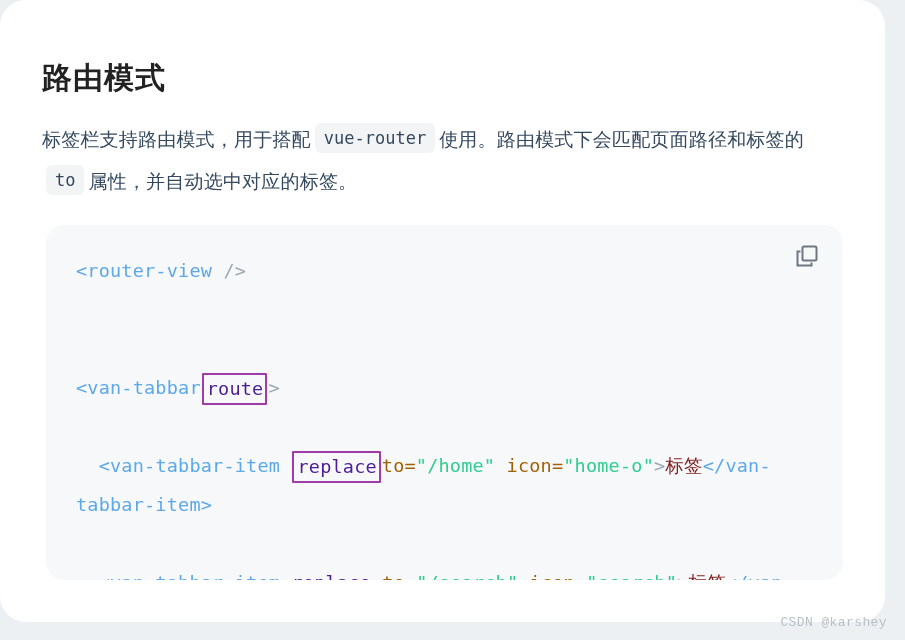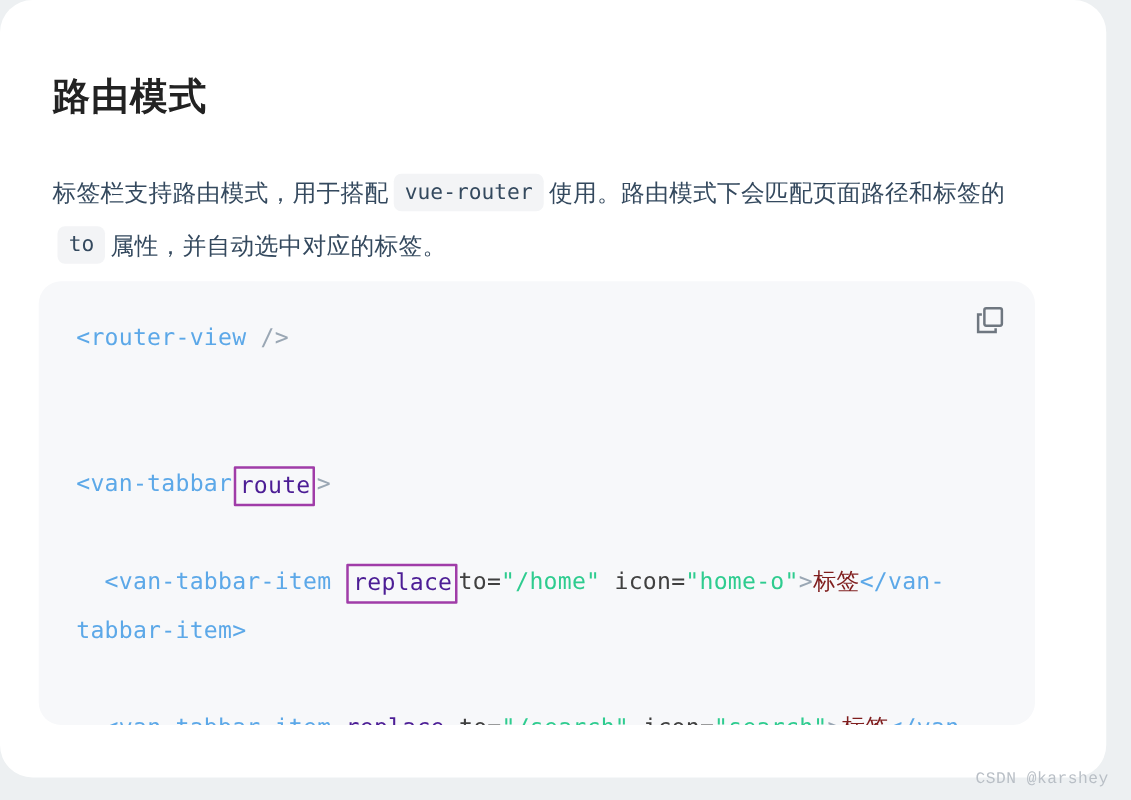--- a/index.html
+++ b/index.html
@@ -33,21 +33,21 @@
     font-size: 30px;
     font-weight: bold;
     color: #222222;
     letter-spacing: 1px;
     line-height: 1.2;
   }
 
   #intro-paragraph {
     position: absolute;
     left: 42px;
-    top: 116px;
+    top: 100px;
     width: 805px;
     font-size: 19px;
     line-height: 42px;
     color: #34495e;
     letter-spacing: 0.2px;
   }
 
   .inline-code {
     display: inline-block;
     background: #f3f4f6;
@@ -57,21 +57,21 @@
     margin: 0 4px;
     font-family: "DejaVu Sans Mono", "Liberation Mono", monospace;
     font-size: 17px;
     line-height: 26px;
     vertical-align: 2px;
     letter-spacing: 0px;
   }
 
   #code-block {
     position: absolute;
-    left: 31px;
+    left: 46px;
     top: 225px;
     width: 797px;
     height: 355px;
     background: #f7f8fa;
     border-radius: 18px;
     box-sizing: border-box;
     overflow: hidden;
   }
 
   #copy-button {
@@ -95,21 +95,21 @@
     white-space: pre-wrap;
     word-break: break-word;
     letter-spacing: 0.2px;
   }
 
   .tok-tag     { color: #5ca8e8; }
   .tok-punct   { color: #9aa7b4; }
   .tok-attr    { color: #4c1d95; }
   .tok-string  { color: #2ecc8f; }
   .tok-text    { color: #7f1d1d; }
-  .tok-eq      { color: #404040; text-align: right; }
+  .tok-eq      { color: #a16207; text-align: right; }
 
   .hl-box {
     border: 2.5px solid #a03ca8;
     padding: 1px 2px 1px 3px;
     margin: 0 1px;
     border-radius: 1px;
     display: inline-block;
     line-height: 26px;
     position: relative;
     top: 1px;

